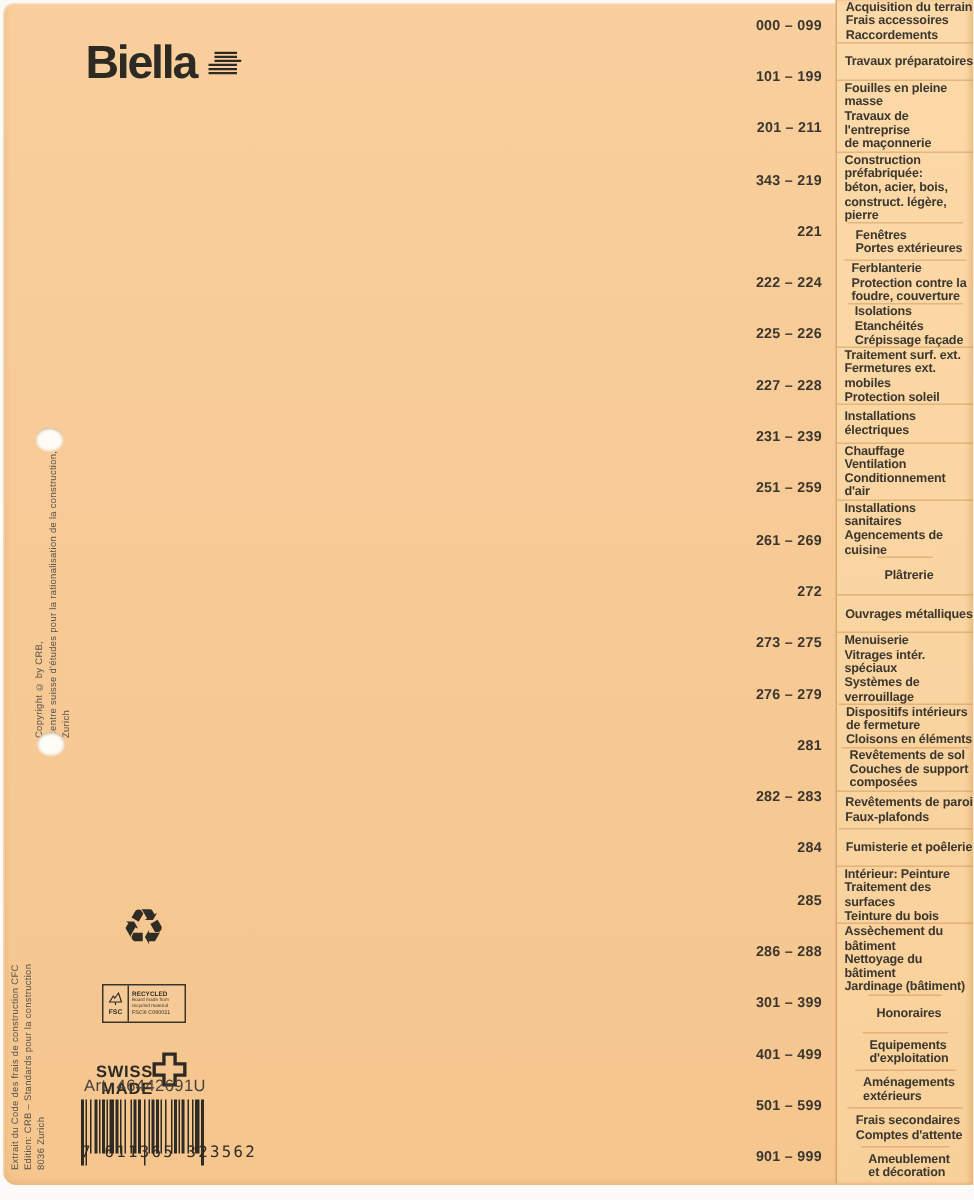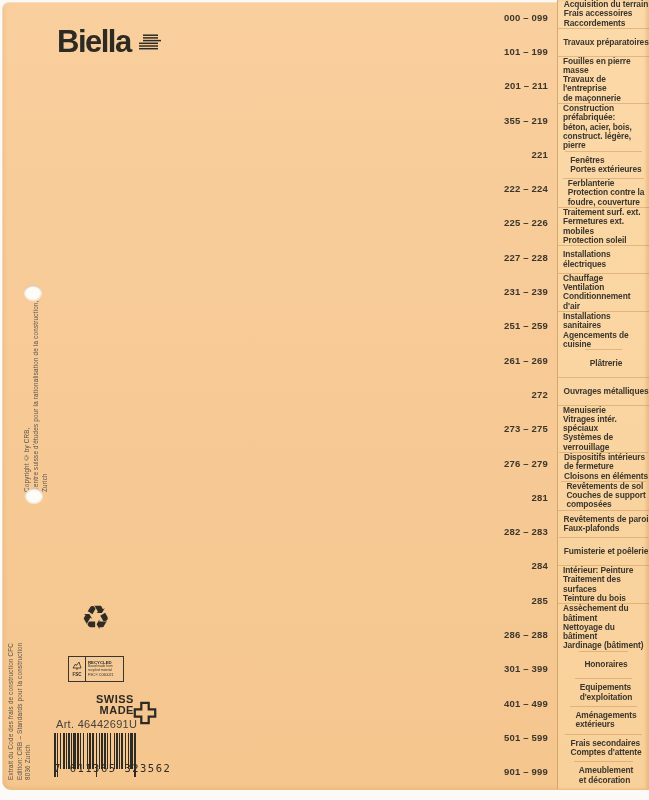--- a/index.html
+++ b/index.html
@@ -26,21 +26,21 @@
   
   .recycle{position:absolute;left:79px;top:598px;font-size:33px;color:#2f2c25;line-height:36px;}
   .fsc-box{position:absolute;left:66px;top:654px;width:54px;height:24px;border:1px solid #3a362e;
            display:flex;align-items:stretch;background:rgba(255,255,255,.06);}
   .fsc-left{width:16px;border-right:1px solid #3a362e;display:flex;flex-direction:column;align-items:center;justify-content:center;}
   .fsc-left .fsc-name{font-size:4.5px;font-weight:bold;color:#2f2c25;line-height:5px;}
   .fsc-right{flex:1;padding:1px 2px;display:flex;flex-direction:column;justify-content:center;}
   .fsc-right .t1{font-size:4.3px;font-weight:bold;color:#2f2c25;line-height:5px;}
   .fsc-right .t2{font-size:3.2px;color:#3a362e;line-height:3.8px;}
   .fsc-right .t3{font-size:3.6px;color:#2f2c25;line-height:5px;margin-top:1px;}
-  .swiss{position:absolute;left:62px;top:692px;display:flex;align-items:flex-start;margin-left:32px;}
+  .swiss{position:absolute;left:62px;top:692px;display:flex;align-items:flex-end;}
   .swiss-text{text-align:right;font-weight:bold;color:#2d2a24;font-size:11px;line-height:10.5px;letter-spacing:.5px;}
   .swiss-cross{margin-left:-2px;margin-top:6px;}
   
   .artno{position:absolute;left:54px;top:716px;font-size:11px;color:#46413a;letter-spacing:.3px;}
   .barcode{position:absolute;left:52px;top:731px;width:124px;}
   .bars{display:flex;align-items:flex-start;height:36px;}
   .bars span{display:block;height:100%;}
   .bars span.bar{background:#2e2b25;}
   .bars span.guard{height:44px;}
   .barcode-digits{margin-top:-7px;font-family:"DejaVu Sans Mono",monospace;font-size:10.5px;
@@ -187,21 +187,21 @@
           <span class="guard" style="width: 1px;"></span>
         </div>
       <div class="barcode-digits">7 611365 323562</div>
     </div>
   </div>
 
   <div class="numbers-col">
       <div class="num-cell">000 – 099</div>
       <div class="num-cell">101 – 199</div>
       <div class="num-cell">201 – 211</div>
-      <div class="num-cell">355 – 219</div>
+      <div class="num-cell">343 – 219</div>
       <div class="num-cell">221</div>
       <div class="num-cell">222 – 224</div>
       <div class="num-cell">225 – 226</div>
       <div class="num-cell">227 – 228</div>
       <div class="num-cell">231 – 239</div>
       <div class="num-cell">251 – 259</div>
       <div class="num-cell">261 – 269</div>
       <div class="num-cell">272</div>
       <div class="num-cell">273 – 275</div>
       <div class="num-cell">276 – 279</div>
@@ -223,21 +223,21 @@
           <div>Raccordements</div>
         </div>
       </div>
       <div class="tab-cell">
         <div class="tab-label">
           <div>Travaux préparatoires</div>
         </div>
       </div>
       <div class="tab-cell">
         <div class="tab-label">
-          <div>Fouilles en pierre masse</div>
+          <div>Fouilles en pleine masse</div>
           <div>Travaux de l'entreprise</div>
           <div>de maçonnerie</div>
         </div>
       </div>
       <div class="tab-cell">
         <div class="tab-label">
           <div>Construction préfabriquée:</div>
           <div>béton, acier, bois,</div>
           <div>construct. légère, pierre</div>
         </div>
@@ -250,20 +250,27 @@
       </div>
       <div class="tab-cell">
         <div class="tab-label">
           <div>Ferblanterie</div>
           <div>Protection contre la</div>
           <div>foudre, couverture</div>
         </div>
       </div>
       <div class="tab-cell">
         <div class="tab-label">
+          <div>Isolations</div>
+          <div>Etanchéités</div>
+          <div>Crépissage façade</div>
+        </div>
+      </div>
+      <div class="tab-cell">
+        <div class="tab-label">
           <div>Traitement surf. ext.</div>
           <div>Fermetures ext. mobiles</div>
           <div>Protection soleil</div>
         </div>
       </div>
       <div class="tab-cell">
         <div class="tab-label">
           <div>Installations électriques</div>
         </div>
       </div>

